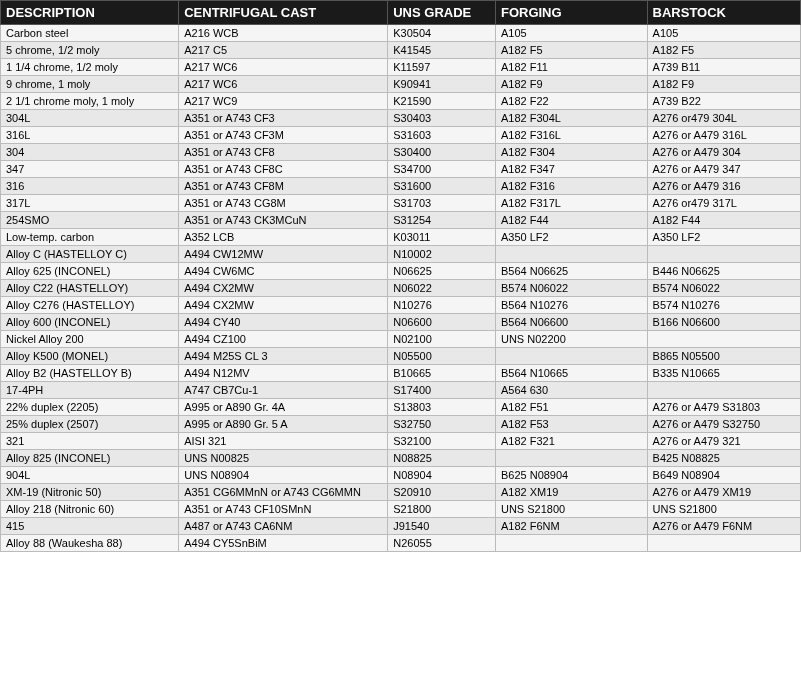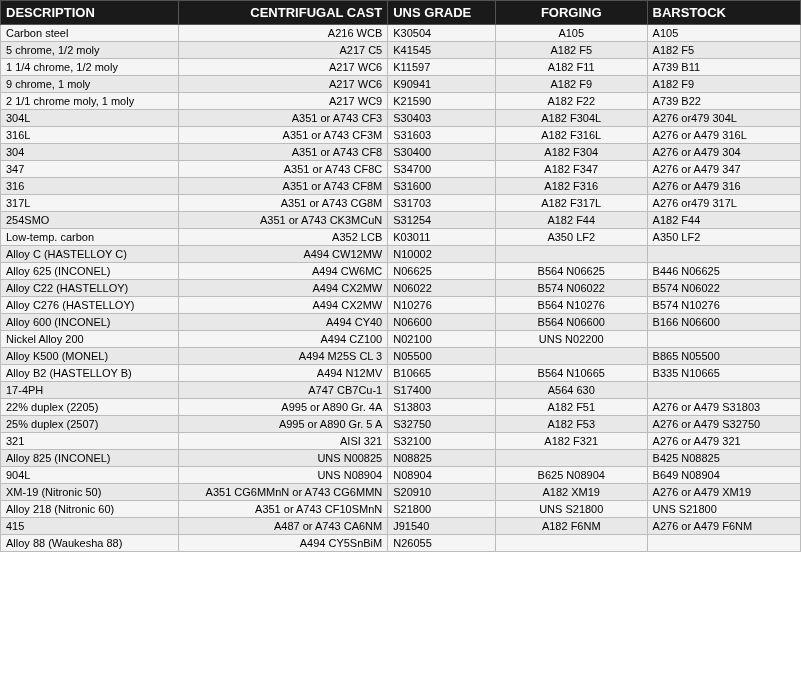--- a/index.html
+++ b/index.html
@@ -28,23 +28,23 @@
       vertical-align: middle;
       white-space: nowrap;
     }
     tbody tr:nth-child(odd) {
       background: #f5f5f5;
     }
     tbody tr:nth-child(even) {
       background: #e8e8e8;
     }
     .col-desc { width: 180px; }
-    .col-cent { width: 210px; text-align: right; }
+    .col-cent { width: 210px; }
     .col-uns  { width: 110px; }
-    .col-forg { width: 155px; text-align: center; }
+    .col-forg { width: 155px; }
     .col-bar  { width: 155px; }
   </style>
 </head>
 <body>
 
 <table>
   <thead>
     <tr id="header-row">
         <th class="col-desc">DESCRIPTION</th>
         <th class="col-cent">CENTRIFUGAL CAST</th>

